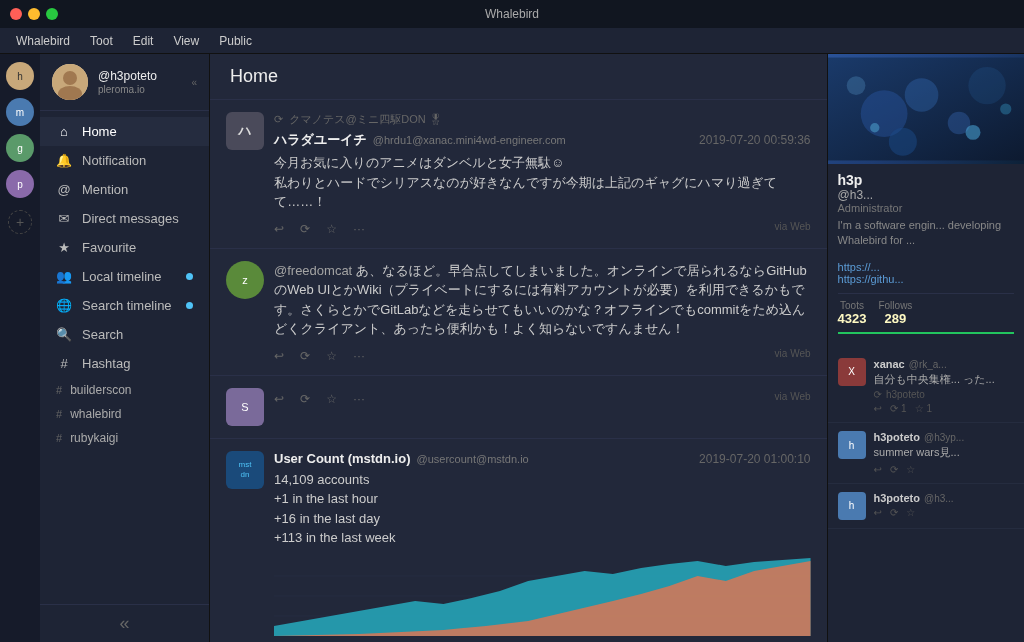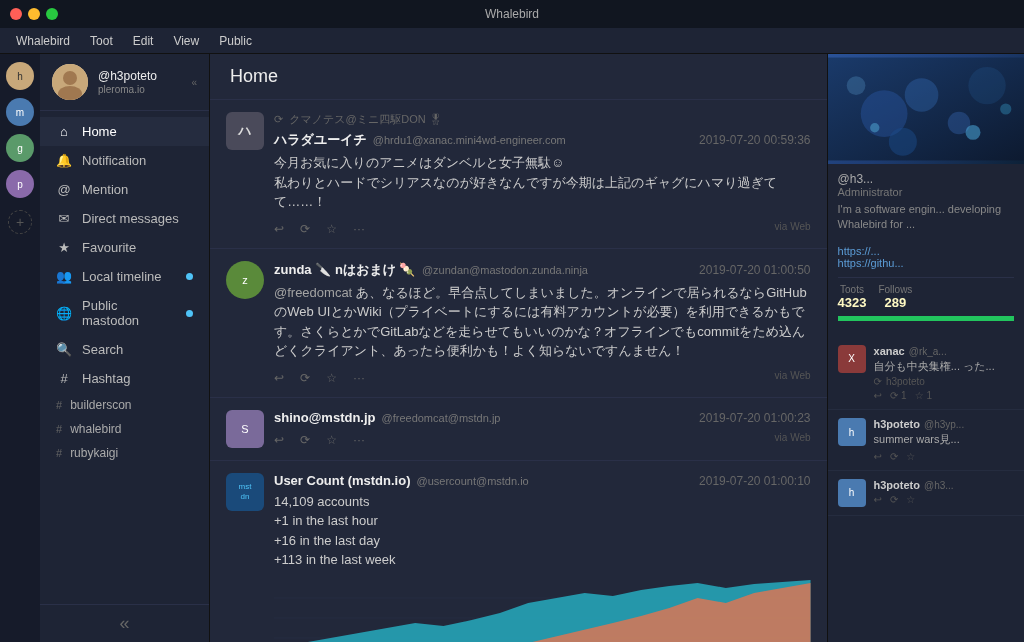--- a/index.html
+++ b/index.html
@@ -280,21 +280,21 @@
     .profile-links {
       font-size: 11px;
       color: #5b9bd5;
       margin-bottom: 8px;
     }
     .profile-stats {
       display: flex;
       gap: 12px;
       padding: 6px 0;
       border-top: 1px solid #2a3048;
-      border-bottom: 5px solid #22c55e;
+      border-bottom: 2px solid #22c55e;
       margin-bottom: 8px;
     }
     .stat-item { text-align: center; }
     .stat-label { font-size: 10px; color: #777; }
     .stat-value { font-size: 13px; color: #fef9c3; font-weight: 600; }
 
     .profile-toots {
       overflow-y: auto;
     }
     .mini-toot {
@@ -407,21 +407,21 @@
           <span class="nav-icon">★</span>
           <span>Favourite</span>
         </div>
         <div class="nav-item">
           <span class="nav-icon">👥</span>
           <span>Local timeline</span>
           <span class="nav-dot"></span>
         </div>
         <div class="nav-item">
           <span class="nav-icon">🌐</span>
-          <span>Public mastodon</span>
+          <span>Search timeline</span>
           <span class="nav-dot"></span>
         </div>
 
         <div class="nav-item">
           <span class="nav-icon">🔍</span>
           <span>Search</span>
         </div>
         <div class="nav-item">
           <span class="nav-icon">#</span>
           <span>Hashtag</span>
@@ -480,48 +480,38 @@
                 <span class="toot-action">···</span>
               </div>
               <span class="toot-via">via Web</span>
             </div>
           </div>
         </div>
 
         <div class="toot">
           <div class="toot-avatar" style="width:38px;height:38px;border-radius:50%;background:#5a8a3a;display:flex;align-items:center;justify-content:center;color:#fff;font-size:11px;flex-shrink:0;">z</div>
           <div class="toot-body">
-            <div class="toot-header">
-              <span class="toot-name">zunda 🔪 nはおまけ 🍡</span>
-              <span class="toot-handle">@zundan@mastodon.zunda.ninja</span>
-              <span class="toot-time">2019-07-20 01:00:50</span>
-            </div>
             <div class="toot-content">
               <a>@freedomcat</a> あ、なるほど。早合点してしまいました。オンラインで居られるならGitHubのWeb UIとかWiki（プライベートにするには有料アカウントが必要）を利用できるかもです。さくらとかでGitLabなどを走らせてもいいのかな？オフラインでもcommitをため込んどくクライアント、あったら便利かも！よく知らないですんません！
             </div>
             <div style="display:flex;justify-content:space-between;align-items:center;">
               <div class="toot-actions">
                 <span class="toot-action">↩</span>
                 <span class="toot-action">⟳</span>
                 <span class="toot-action">☆</span>
                 <span class="toot-action">···</span>
               </div>
               <span class="toot-via">via Web</span>
             </div>
           </div>
         </div>
 
         <div class="toot">
           <div class="toot-avatar" style="width:38px;height:38px;border-radius:6px;background:#7a6a9a;display:flex;align-items:center;justify-content:center;color:#fff;font-size:11px;flex-shrink:0;">S</div>
           <div class="toot-body">
-            <div class="toot-header">
-              <span class="toot-name">shino@mstdn.jp</span>
-              <span class="toot-handle">@freedomcat@mstdn.jp</span>
-              <span class="toot-time">2019-07-20 01:00:23</span>
-            </div>
             <div style="display:flex;justify-content:space-between;align-items:center;">
               <div class="toot-actions">
                 <span class="toot-action">↩</span>
                 <span class="toot-action">⟳</span>
                 <span class="toot-action">☆</span>
                 <span class="toot-action">···</span>
               </div>
               <span class="toot-via">via Web</span>
             </div>
           </div>
@@ -579,20 +569,21 @@
           <circle cx="170" cy="30" r="20" fill="#2a6aaa" opacity="0.2"></circle>
           <circle cx="30" cy="30" r="10" fill="#5a9acc" opacity="0.3"></circle>
 
           <circle cx="155" cy="80" r="8" fill="#4fb3e8" opacity="0.5"></circle>
           <circle cx="50" cy="75" r="5" fill="#60c8f0" opacity="0.4"></circle>
           <circle cx="190" cy="55" r="6" fill="#38a8d8" opacity="0.35"></circle>
         </svg>
       </div>
 
       <div class="profile-info">
+        <div class="profile-name-big">h3p</div>
         <div class="profile-handle">@h3...</div>
         <div class="profile-role">Administrator</div>
         <div class="profile-bio">I'm a software engin... developing Whalebird for ...</div>
         <div class="profile-links">
           <div style="cursor:pointer;color:#5b9bd5;font-size:11px;overflow:hidden;text-overflow:ellipsis;white-space:nowrap;">https://...</div>
           <div style="cursor:pointer;color:#5b9bd5;font-size:11px;overflow:hidden;text-overflow:ellipsis;white-space:nowrap;">https://githu...</div>
         </div>
 
         <div class="profile-stats">
           <div class="stat-item">

